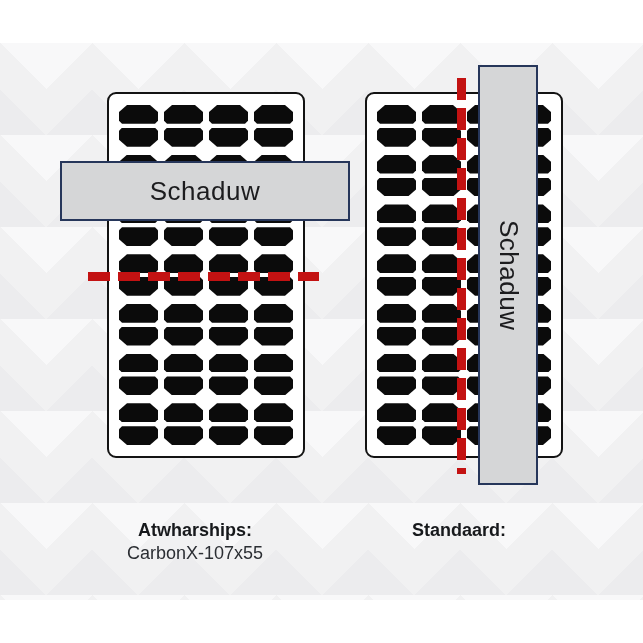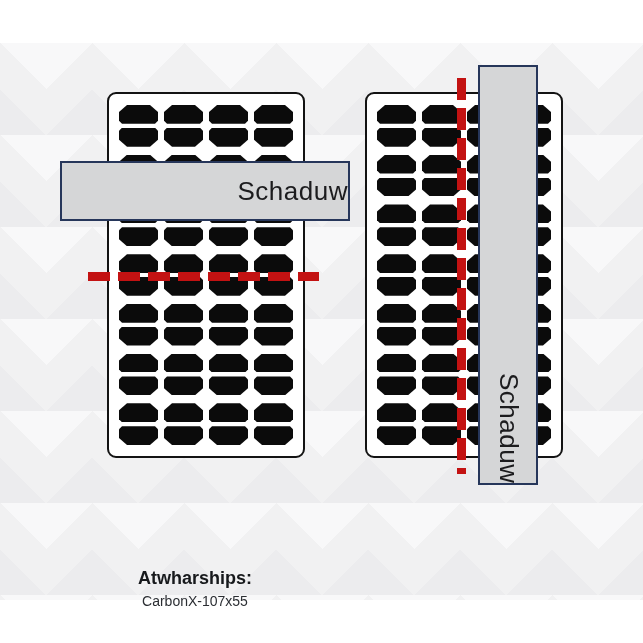--- a/index.html
+++ b/index.html
@@ -56,33 +56,33 @@
     background:repeating-linear-gradient(90deg,var(--dash-red) 0 22px,transparent 22px 30px);
   }
   .dash-v{
     position:absolute;left:457px;top:78px;width:9px;height:396px;z-index:2;
     background:repeating-linear-gradient(180deg,var(--dash-red) 0 22px,transparent 22px 30px);
   }
   .shadow-bar{
     position:absolute;z-index:3;
     background:var(--shadow-fill);
     border:2px solid var(--shadow-border);
-    display:flex;align-items:center;justify-content:flex-end;
+    display:flex;align-items:center;justify-content:center;
     font-size:26px;color:#1c1c1e;letter-spacing:.5px;
   }
   .shadow-bar.horizontal{left:60px;top:161px;width:290px;height:60px;}
   .shadow-bar.vertical{left:478px;top:65px;width:60px;height:420px;writing-mode:vertical-rl;}
   .caption{
     position:absolute;top:519px;width:240px;text-align:center;z-index:2;
     color:var(--text-dark);
   }
   .caption-left{left:75px;}
   .caption-right{left:339px;}
-  .caption .title{font-weight:bold;font-size:18px;line-height:22px;color:#17191c;margin-top:48px;}
-  .caption .model{font-size:14px;line-height:24px;color:#2b2e33;}
+  .caption .title{font-weight:bold;font-size:18px;line-height:22px;color:#17191c;}
+  .caption .model{font-size:18px;line-height:24px;color:#2b2e33;}
 </style>
 </head>
 <body>
 
 <div class="stage">
 
   <div class="bg-band"></div>
 
   <div class="panel panel-left">
     <div class="cells" style="grid-template-columns: repeat(4, 1fr);">
@@ -329,15 +329,16 @@
   <div class="shadow-bar vertical">
     <span>Schaduw</span>
   </div>
 
   <div class="caption caption-left">
     <div class="title">Atwharships:</div>
     <div class="model">CarbonX-107x55</div>
   </div>
 
   <div class="caption caption-right">
+    <div class="title">Standaard:</div>
   </div>
 
 </div>
 
 </body></html>

